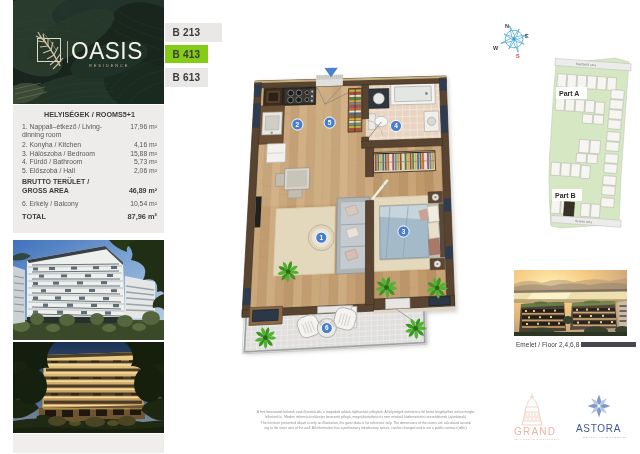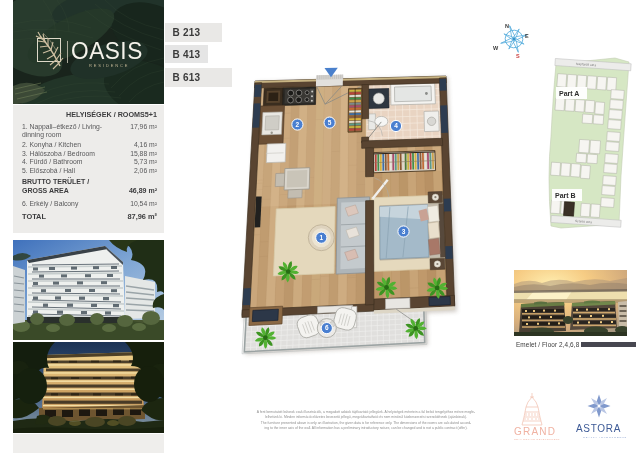--- a/index.html
+++ b/index.html
@@ -61,27 +61,27 @@
   <rect x="54" y="41" width="0.8" height="22" fill="#cfcaba"></rect>
 
   <text transform="translate(58,58.5) scale(1.03,1.12)" font-family="Liberation Sans,sans-serif" font-size="22" letter-spacing="0.5" fill="#f4f2ea" font-weight="400">OASIS</text>
 
   <text x="76" y="66.5" font-family="Liberation Sans,sans-serif" font-size="4" letter-spacing="1.9" fill="#c2b695">RESIDENCE</text>
 </svg>
 </div>
 
 <div class="abs" style="left:165px;top:22.5px;width:57px;height:19.5px;background:#e9e8e6;color:#3b3b3b;font-size:10px;font-weight:bold;line-height:19.5px;padding-left:7.5px;letter-spacing:0.2px;box-sizing:border-box;">B 213</div>
 
-<div class="abs" style="left:165px;top:45px;width:43px;height:18px;background:#e5e5e5;color:#3b3b3b;font-size:10px;font-weight:bold;line-height:19.5px;padding-left:7.5px;letter-spacing:0.2px;box-sizing:border-box;">B 413</div>
-
-<div class="abs" style="left:165px;top:67.5px;width:67px;height:19.5px;background:#e9e8e6;color:#3b3b3b;font-size:10px;font-weight:bold;line-height:19.5px;padding-left:7.5px;letter-spacing:0.2px;box-sizing:border-box;">B 613</div>
+<div class="abs" style="left:165px;top:45px;width:43px;height:18px;background:#84cc16;color:#3b3b3b;font-size:10px;font-weight:bold;line-height:19.5px;padding-left:7.5px;letter-spacing:0.2px;box-sizing:border-box;">B 413</div>
+
+<div class="abs" style="left:165px;top:67.5px;width:43px;height:19.5px;background:#e9e8e6;color:#3b3b3b;font-size:10px;font-weight:bold;line-height:19.5px;padding-left:7.5px;letter-spacing:0.2px;box-sizing:border-box;">B 613</div>
 
 <div class="abs" style="left:13px;top:105px;width:151px;height:128px;background:#edecea;box-sizing:border-box;padding:5px 7px 0 9px;color:#58585a;">
 
-  <div style="display:flex;justify-content:flex-end;font-weight:bold;color:#3c3c3e;font-size:7.2px;margin-bottom:3.5px;">
+  <div style="display:flex;justify-content:center;font-weight:bold;color:#3c3c3e;font-size:7.2px;margin-bottom:3.5px;">
       <span>HELYISÉGEK / ROOMS</span>
       <span>5+1</span>
     </div>
 
   <div style="display:flex;justify-content:space-between;font-size:6.8px;line-height:1.25;">
       <span>1. Nappali–étkező / Living-<br>dinning room</span>
       <span>17,96 m²</span>
     </div>
 
   <div style="display:flex;justify-content:space-between;font-size:6.8px;margin-top:1.6px;">

